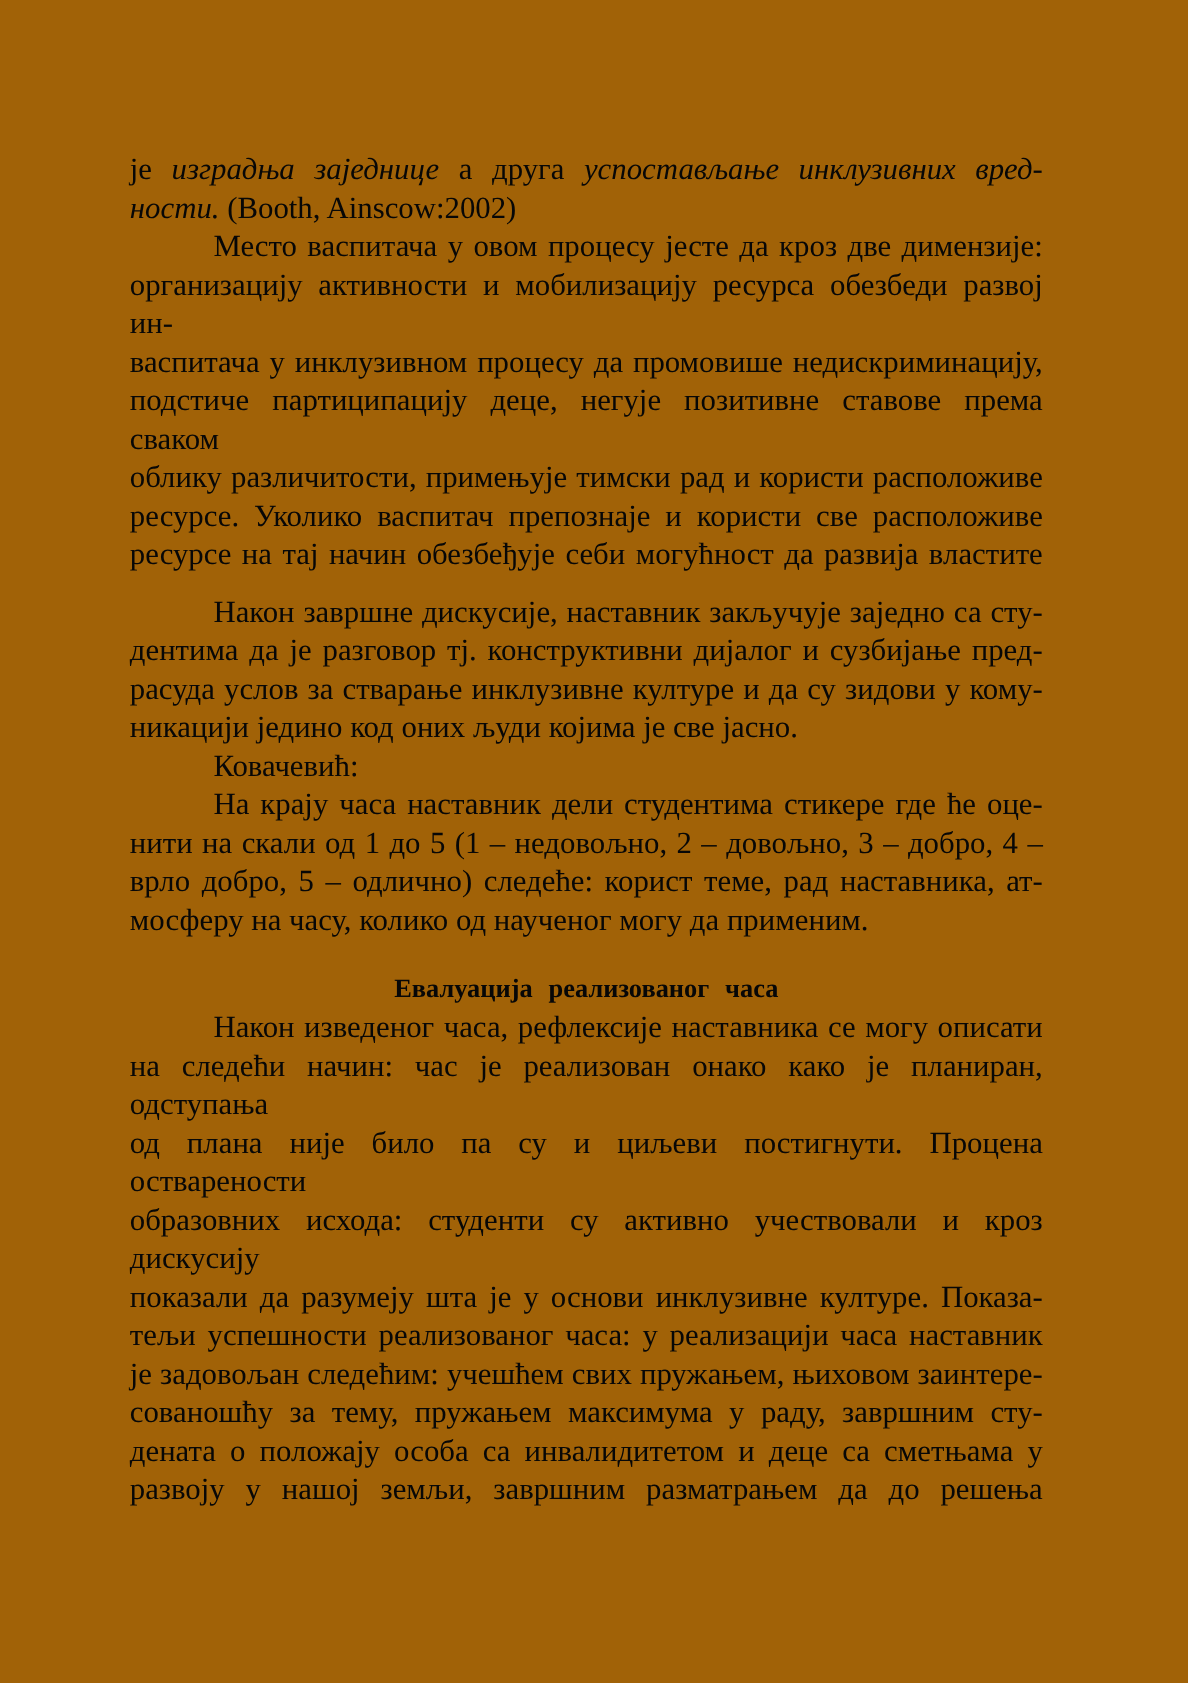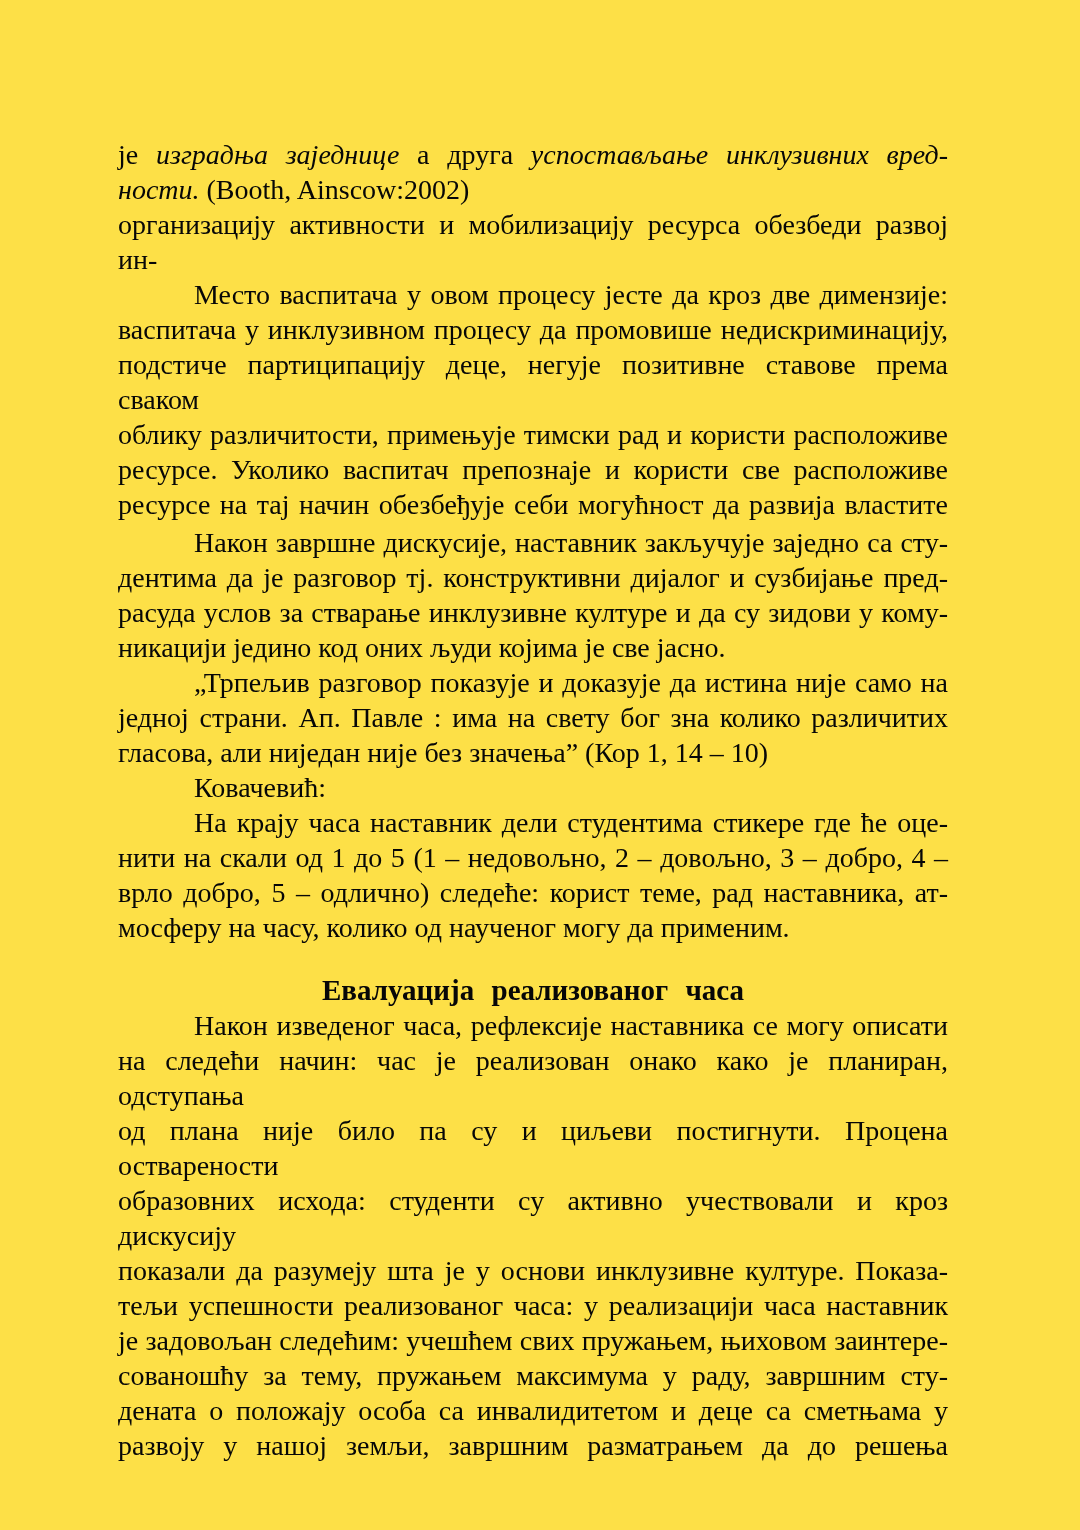--- a/index.html
+++ b/index.html
@@ -4,21 +4,21 @@
 <style>
   html, body {
     margin: 0;
     padding: 0;
     background: #ffffff;
   }
   .page {
     position: relative;
     width: 1080px;
     height: 1530px;
-    background: #fde047;
+    background: #a16207;
     overflow: hidden;
     font-family: "Liberation Serif", "DejaVu Serif", serif;
     color: #070707;
   }
   .textblock {
     position: absolute;
     top: 137px;
     left: 118px;
     width: 830px;
   }
@@ -29,63 +29,58 @@
     text-align: justify;
     text-align-last: justify;
     white-space: normal;
   }
   .last {
     text-align: center;
     text-align-last: left;
   }
   .ind { text-indent: 76px; }
   .it { font-style: italic; }
-  .gap-before { margin-top: 3px; }
+  .gap-before { margin-top: 17px; }
   .heading {
-    font-size: 29px;
+    font-size: 24px;
     line-height: 35px;
     font-weight: bold;
     text-align: center;
     word-spacing: 0.35em;
     margin-top: 28px;
   }
 </style>
 </head>
 <body>
 
 <div class="page">
   <div class="textblock">
 
     <div class="para">
       <div class="line"><span>је </span><span class="it">изградња заједнице</span><span> а друга </span><span class="it">успостављање инклузивних вред-</span></div>
       <div class="line last"><span class="it">ности.</span><span> (Booth, Ainscow:2002)</span></div>
     </div>
 
     <div class="para">
+      <div class="line ind">Место васпитача у овом процесу јесте да кроз две димензије:</div>
       <div class="line">организацију активности и мобилизацију ресурса обезбеди развој ин-</div>
-      <div class="line ind">Место васпитача у овом процесу јесте да кроз две димензије:</div>
       <div class="line">васпитача у инклузивном процесу да промовише недискриминацију,</div>
       <div class="line">подстиче партиципацију деце, негује позитивне ставове према сваком</div>
       <div class="line">облику различитости, примењује тимски рад и користи расположиве</div>
       <div class="line">ресурсе. Уколико васпитач препознаје и користи све расположиве</div>
       <div class="line">ресурсе на тај начин обезбеђује себи могућност да развија властите</div>
     </div>
 
     <div class="para gap-before">
       <div class="line ind">Након завршне дискусије, наставник закључује заједно са сту-</div>
       <div class="line">дентима да је разговор тј. конструктивни дијалог и сузбијање пред-</div>
       <div class="line">расуда услов за стварање инклузивне културе и да су зидови у кому-</div>
       <div class="line last">никацији једино код оних људи којима је све јасно.</div>
     </div>
 
-    <div class="para">
-      <div class="line ind">„Трпељив разговор показује и доказује да истина није само на</div>
-      <div class="line">једној страни. Ап. Павле : има на свету бог зна колико различитих</div>
-      <div class="line last">гласова, али ниједан није без значења” (Кор 1, 14 – 10)</div>
-    </div>
 
     <div class="para">
       <div class="line last ind">Ковачевић:</div>
     </div>
 
     <div class="para">
       <div class="line ind">На крају часа наставник дели студентима стикере где ће оце-</div>
       <div class="line">нити на скали од 1 до 5 (1 – недовољно, 2 – довољно, 3 – добро, 4 –</div>
       <div class="line">врло добро, 5 – одлично) следеће: корист теме, рад наставника, ат-</div>
       <div class="line last">мосферу на часу, колико од наученог могу да применим.</div>

